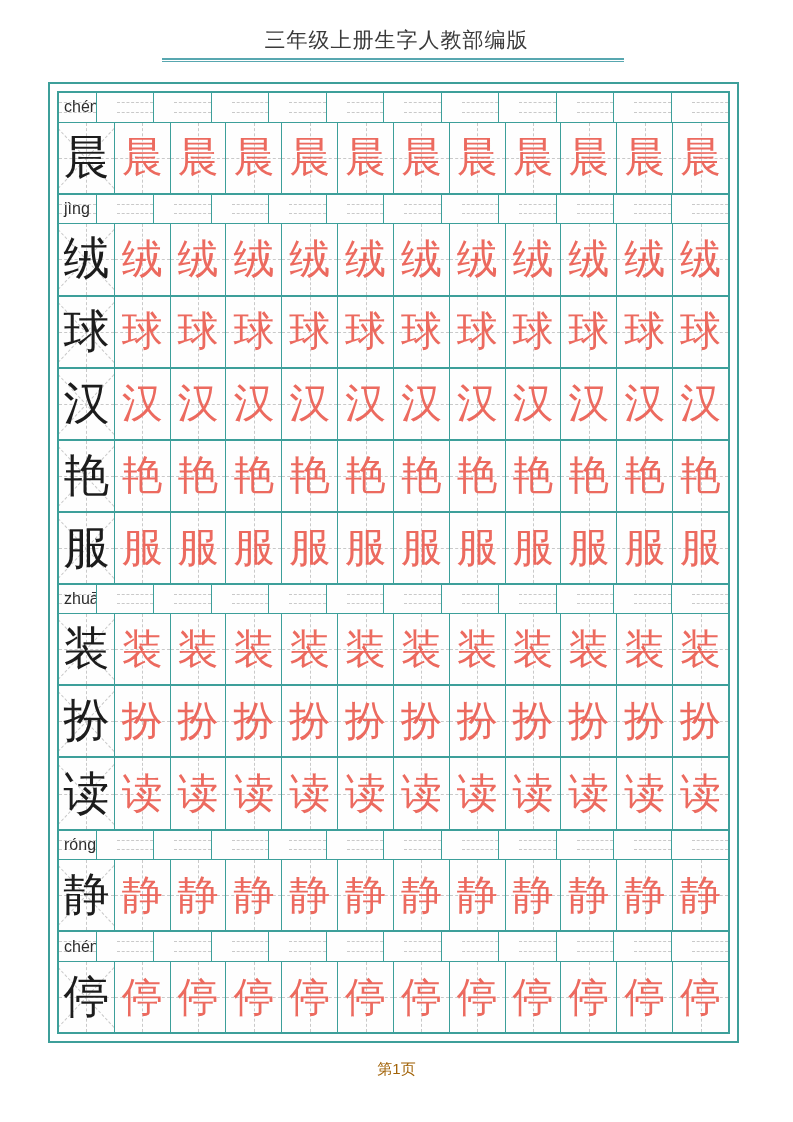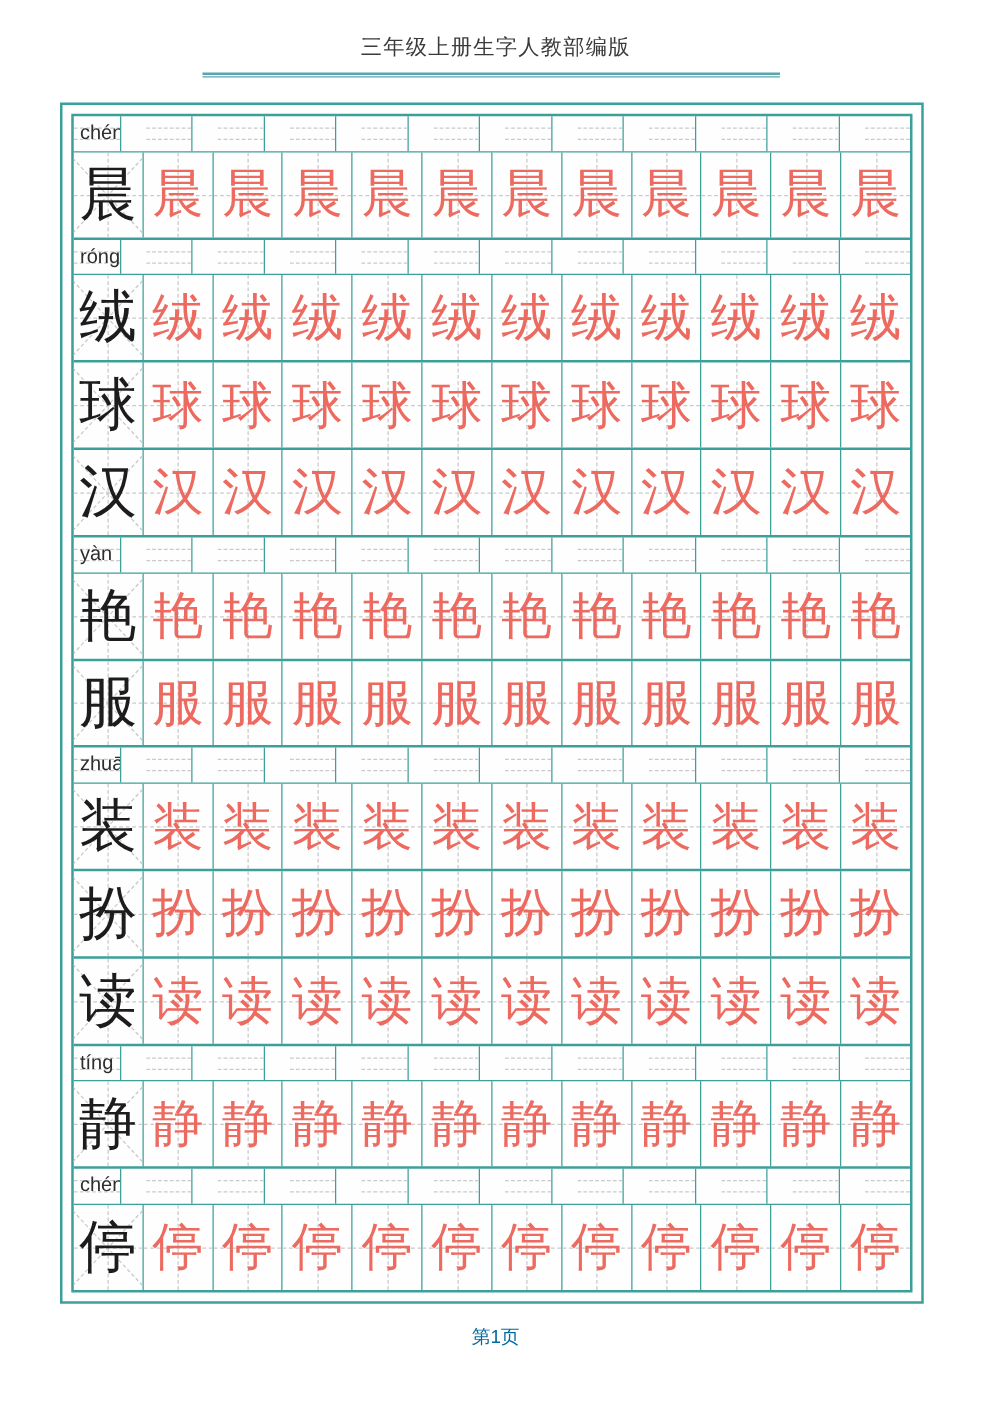--- a/index.html
+++ b/index.html
@@ -14,21 +14,21 @@
     background: #ffffff;
     overflow: hidden;
     font-family: "Liberation Sans", "DejaVu Sans", sans-serif;
   }
   .title {
     position: absolute;
     top: 26px;
     left: 0;
     width: 100%;
     text-align: center;
-    font-size: 17px;
+    font-size: 21px;
     letter-spacing: 1px;
     color: #3a3a3a;
     font-family: "Liberation Sans", "DejaVu Sans", sans-serif;
   }
   .title-rule {
     position: absolute;
     left: 162px;
     top: 58px;
     width: 462px;
     height: 4px;
@@ -129,21 +129,21 @@
   }
   .glyph.model { font-size: 46px; color: var(--ink); }
   .glyph.practice { font-size: 41px; color: var(--red); }
   .footer {
     position: absolute;
     left: 0;
     top: 1060px;
     width: 100%;
     text-align: center;
     font-size: 15px;
-    color: #0369a1;
+    color: #a16207;
   }
 </style>
 </head>
 <body>
 
 <div class="page">
   <div class="title">三年级上册生字人教部编版</div>
   <div class="title-rule"></div>
   <div class="outer-frame">
     <div class="grid" id="grid">
@@ -198,21 +198,21 @@
           </div>
           <div class="ccell">
             <span class="glyph practice">晨</span>
           </div>
           <div class="ccell">
             <span class="glyph practice">晨</span>
           </div>
         </div>
         <div class="prow">
           <div class="pcell">
-            <span class="ptext">róng</span>
+            <span class="ptext">jìng</span>
           </div>
           <div class="pcell"></div>
           <div class="pcell"></div>
           <div class="pcell"></div>
           <div class="pcell"></div>
           <div class="pcell"></div>
           <div class="pcell"></div>
           <div class="pcell"></div>
           <div class="pcell"></div>
           <div class="pcell"></div>
@@ -331,36 +331,20 @@
           </div>
           <div class="ccell">
             <span class="glyph practice">汉</span>
           </div>
           <div class="ccell">
             <span class="glyph practice">汉</span>
           </div>
           <div class="ccell">
             <span class="glyph practice">汉</span>
           </div>
-        </div>
-        <div class="prow">
-          <div class="pcell">
-            <span class="ptext">yàn</span>
-          </div>
-          <div class="pcell"></div>
-          <div class="pcell"></div>
-          <div class="pcell"></div>
-          <div class="pcell"></div>
-          <div class="pcell"></div>
-          <div class="pcell"></div>
-          <div class="pcell"></div>
-          <div class="pcell"></div>
-          <div class="pcell"></div>
-          <div class="pcell"></div>
-          <div class="pcell"></div>
         </div>
         <div class="crow">
           <div class="ccell">
             <span class="diag "></span>
             <span class="diag back"></span>
             <span class="glyph model">艳</span>
           </div>
           <div class="ccell">
             <span class="glyph practice">艳</span>
           </div>
@@ -566,21 +550,21 @@
           </div>
           <div class="ccell">
             <span class="glyph practice">读</span>
           </div>
           <div class="ccell">
             <span class="glyph practice">读</span>
           </div>
         </div>
         <div class="prow">
           <div class="pcell">
-            <span class="ptext">tíng</span>
+            <span class="ptext">róng</span>
           </div>
           <div class="pcell"></div>
           <div class="pcell"></div>
           <div class="pcell"></div>
           <div class="pcell"></div>
           <div class="pcell"></div>
           <div class="pcell"></div>
           <div class="pcell"></div>
           <div class="pcell"></div>
           <div class="pcell"></div>

